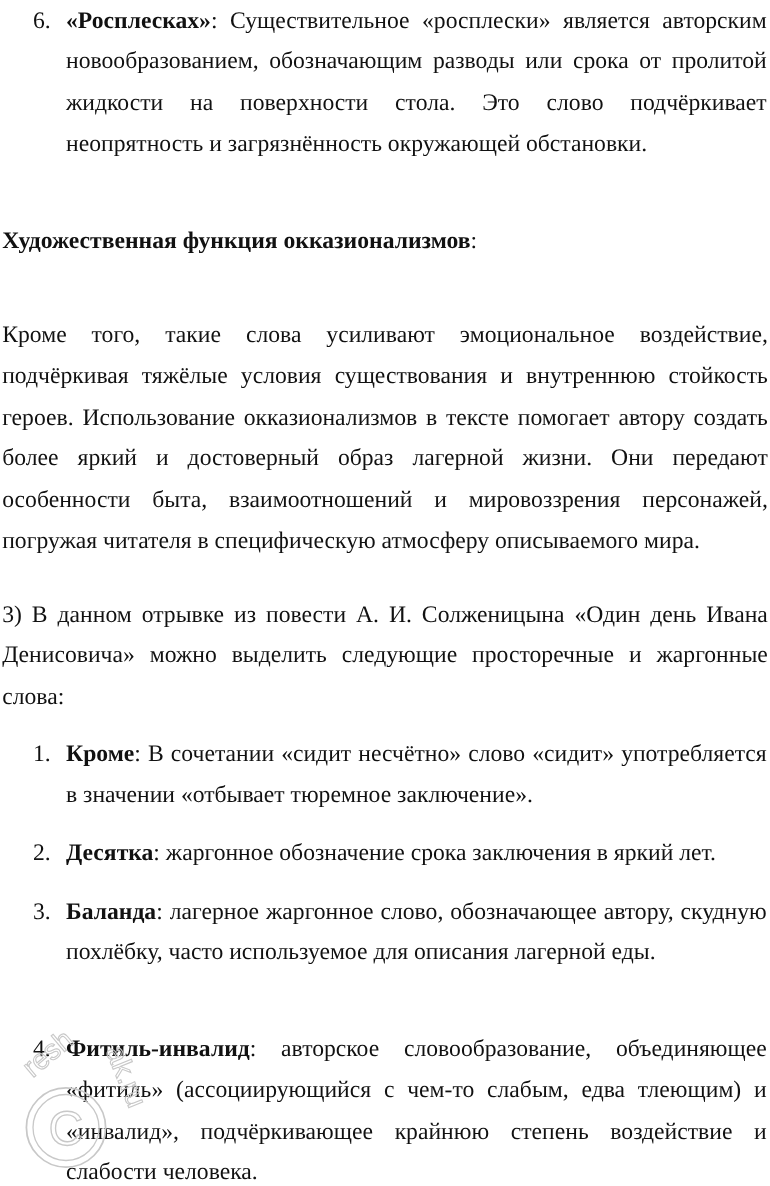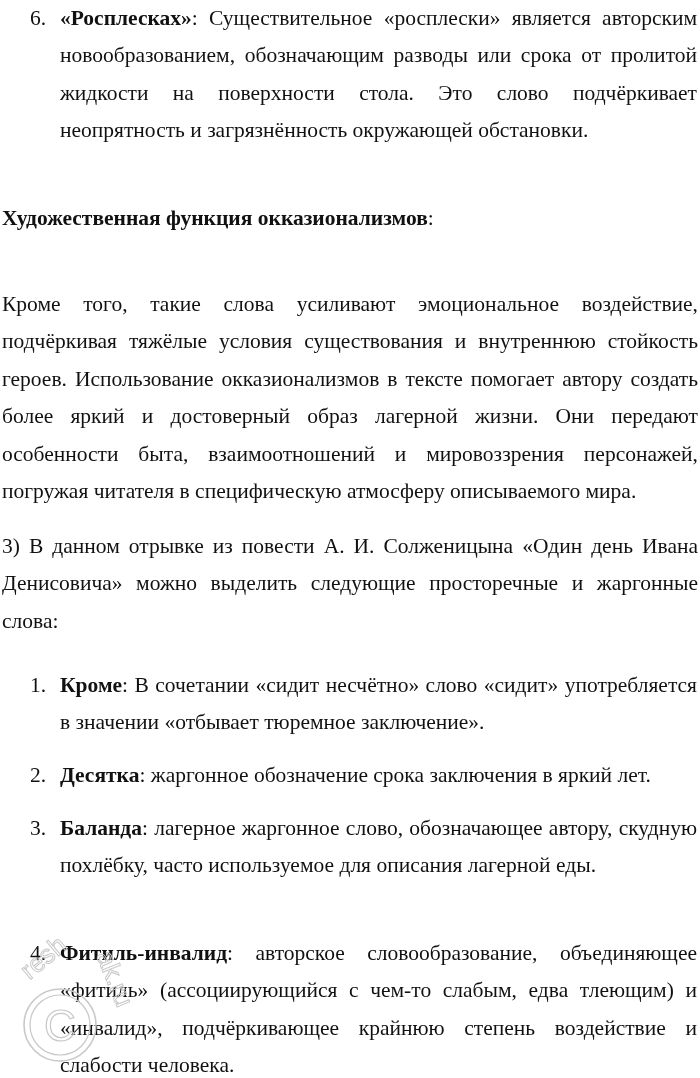--- a/index.html
+++ b/index.html
@@ -61,21 +61,21 @@
   </div>
 
   <div class="block" style="top:200px;left:2px;">
     <b>Художественная функция окказионализмов</b><span>:</span>
   </div>
 
   <div class="block" style="top:250px;margin-top:36px;">
     <span>Кроме того, такие слова усиливают эмоциональное воздействие, подчёркивая тяжёлые условия существования и внутреннюю стойкость героев. Использование окказионализмов в тексте помогает автору создать более яркий и достоверный образ лагерной жизни. Они передают особенности быта, взаимоотношений и мировоззрения персонажей, погружая читателя в специфическую атмосферу описываемого мира.</span>
   </div>
 
-  <div class="block" style="top:528px;">
+  <div class="block" style="top:540px;">
     <span>3) В данном отрывке из повести А. И. Солженицына «Один день Ивана Денисовича» можно выделить следующие просторечные и жаргонные слова:</span>
   </div>
 
   <div class="li" style="top:667px;">
     <span class="num">1.</span><b>Кроме</b><span>:</span><span> В сочетании «сидит несчётно» слово «сидит» употребляется в значении «отбывает тюремное заключение».</span>
   </div>
 
   <div class="li" style="top:757px;">
     <span class="num">2.</span><b>Десятка</b><span>:</span><span> жаргонное обозначение срока заключения в яркий лет.</span>
   </div>

